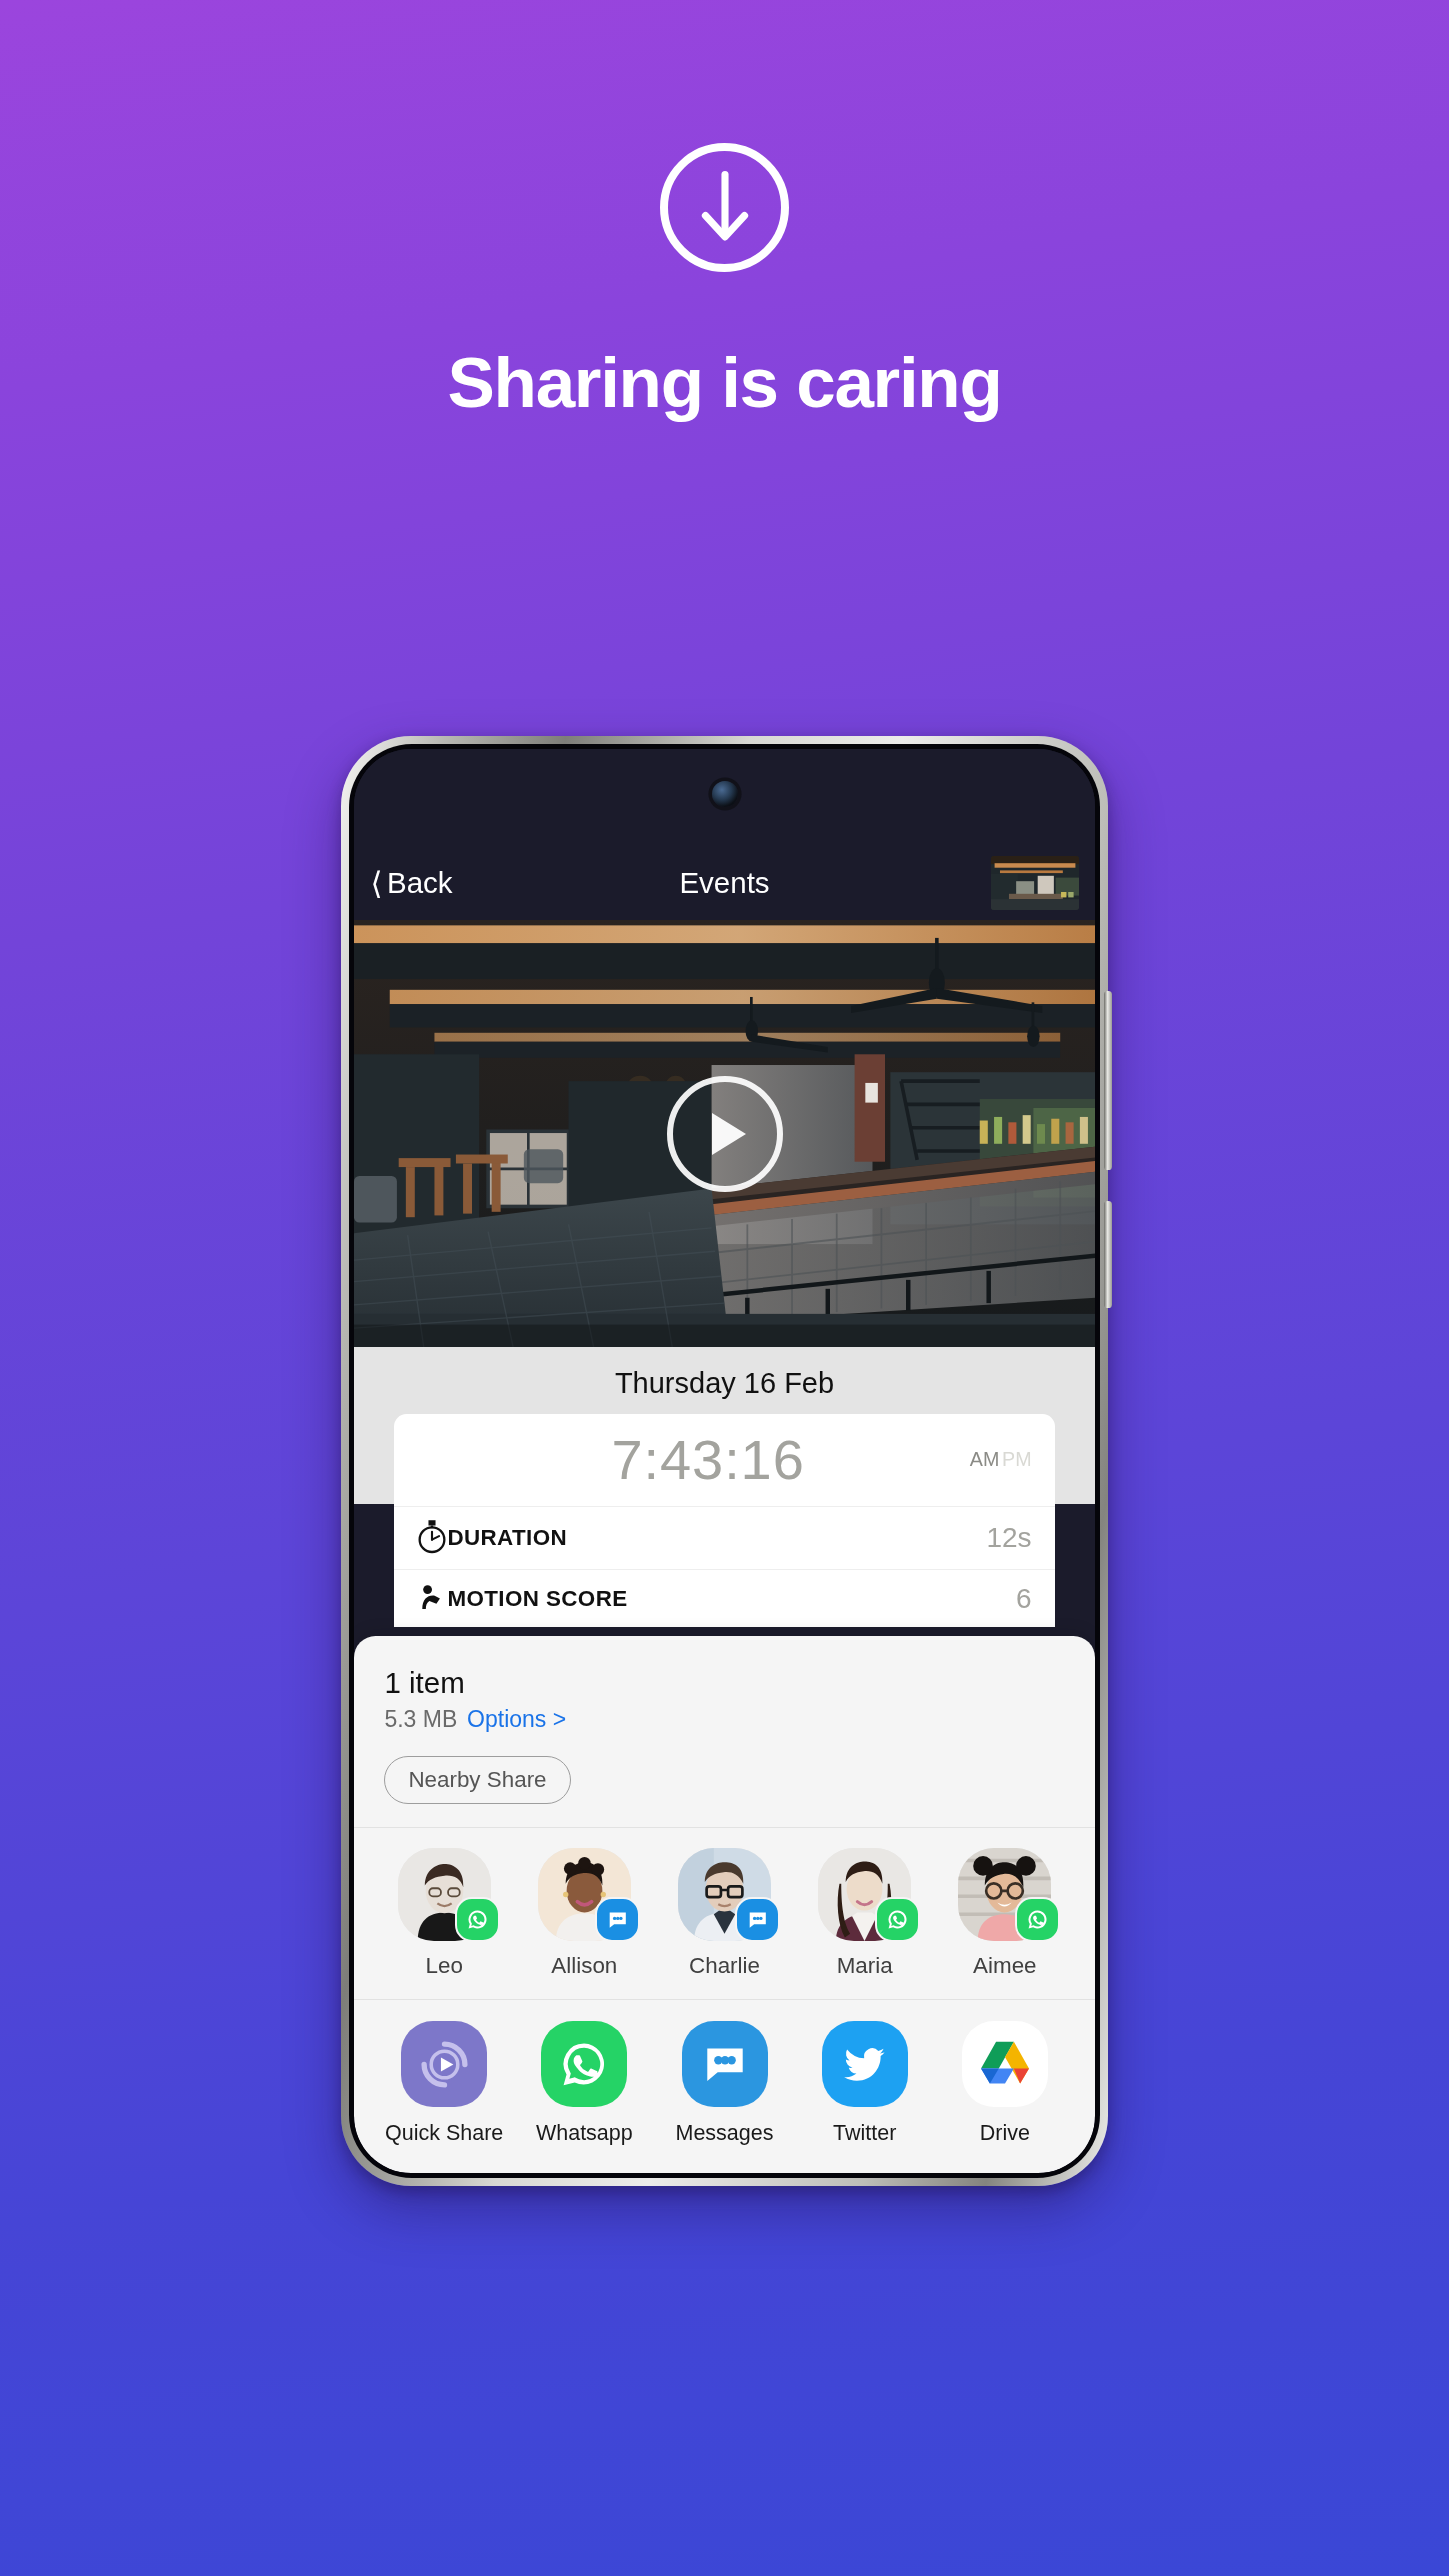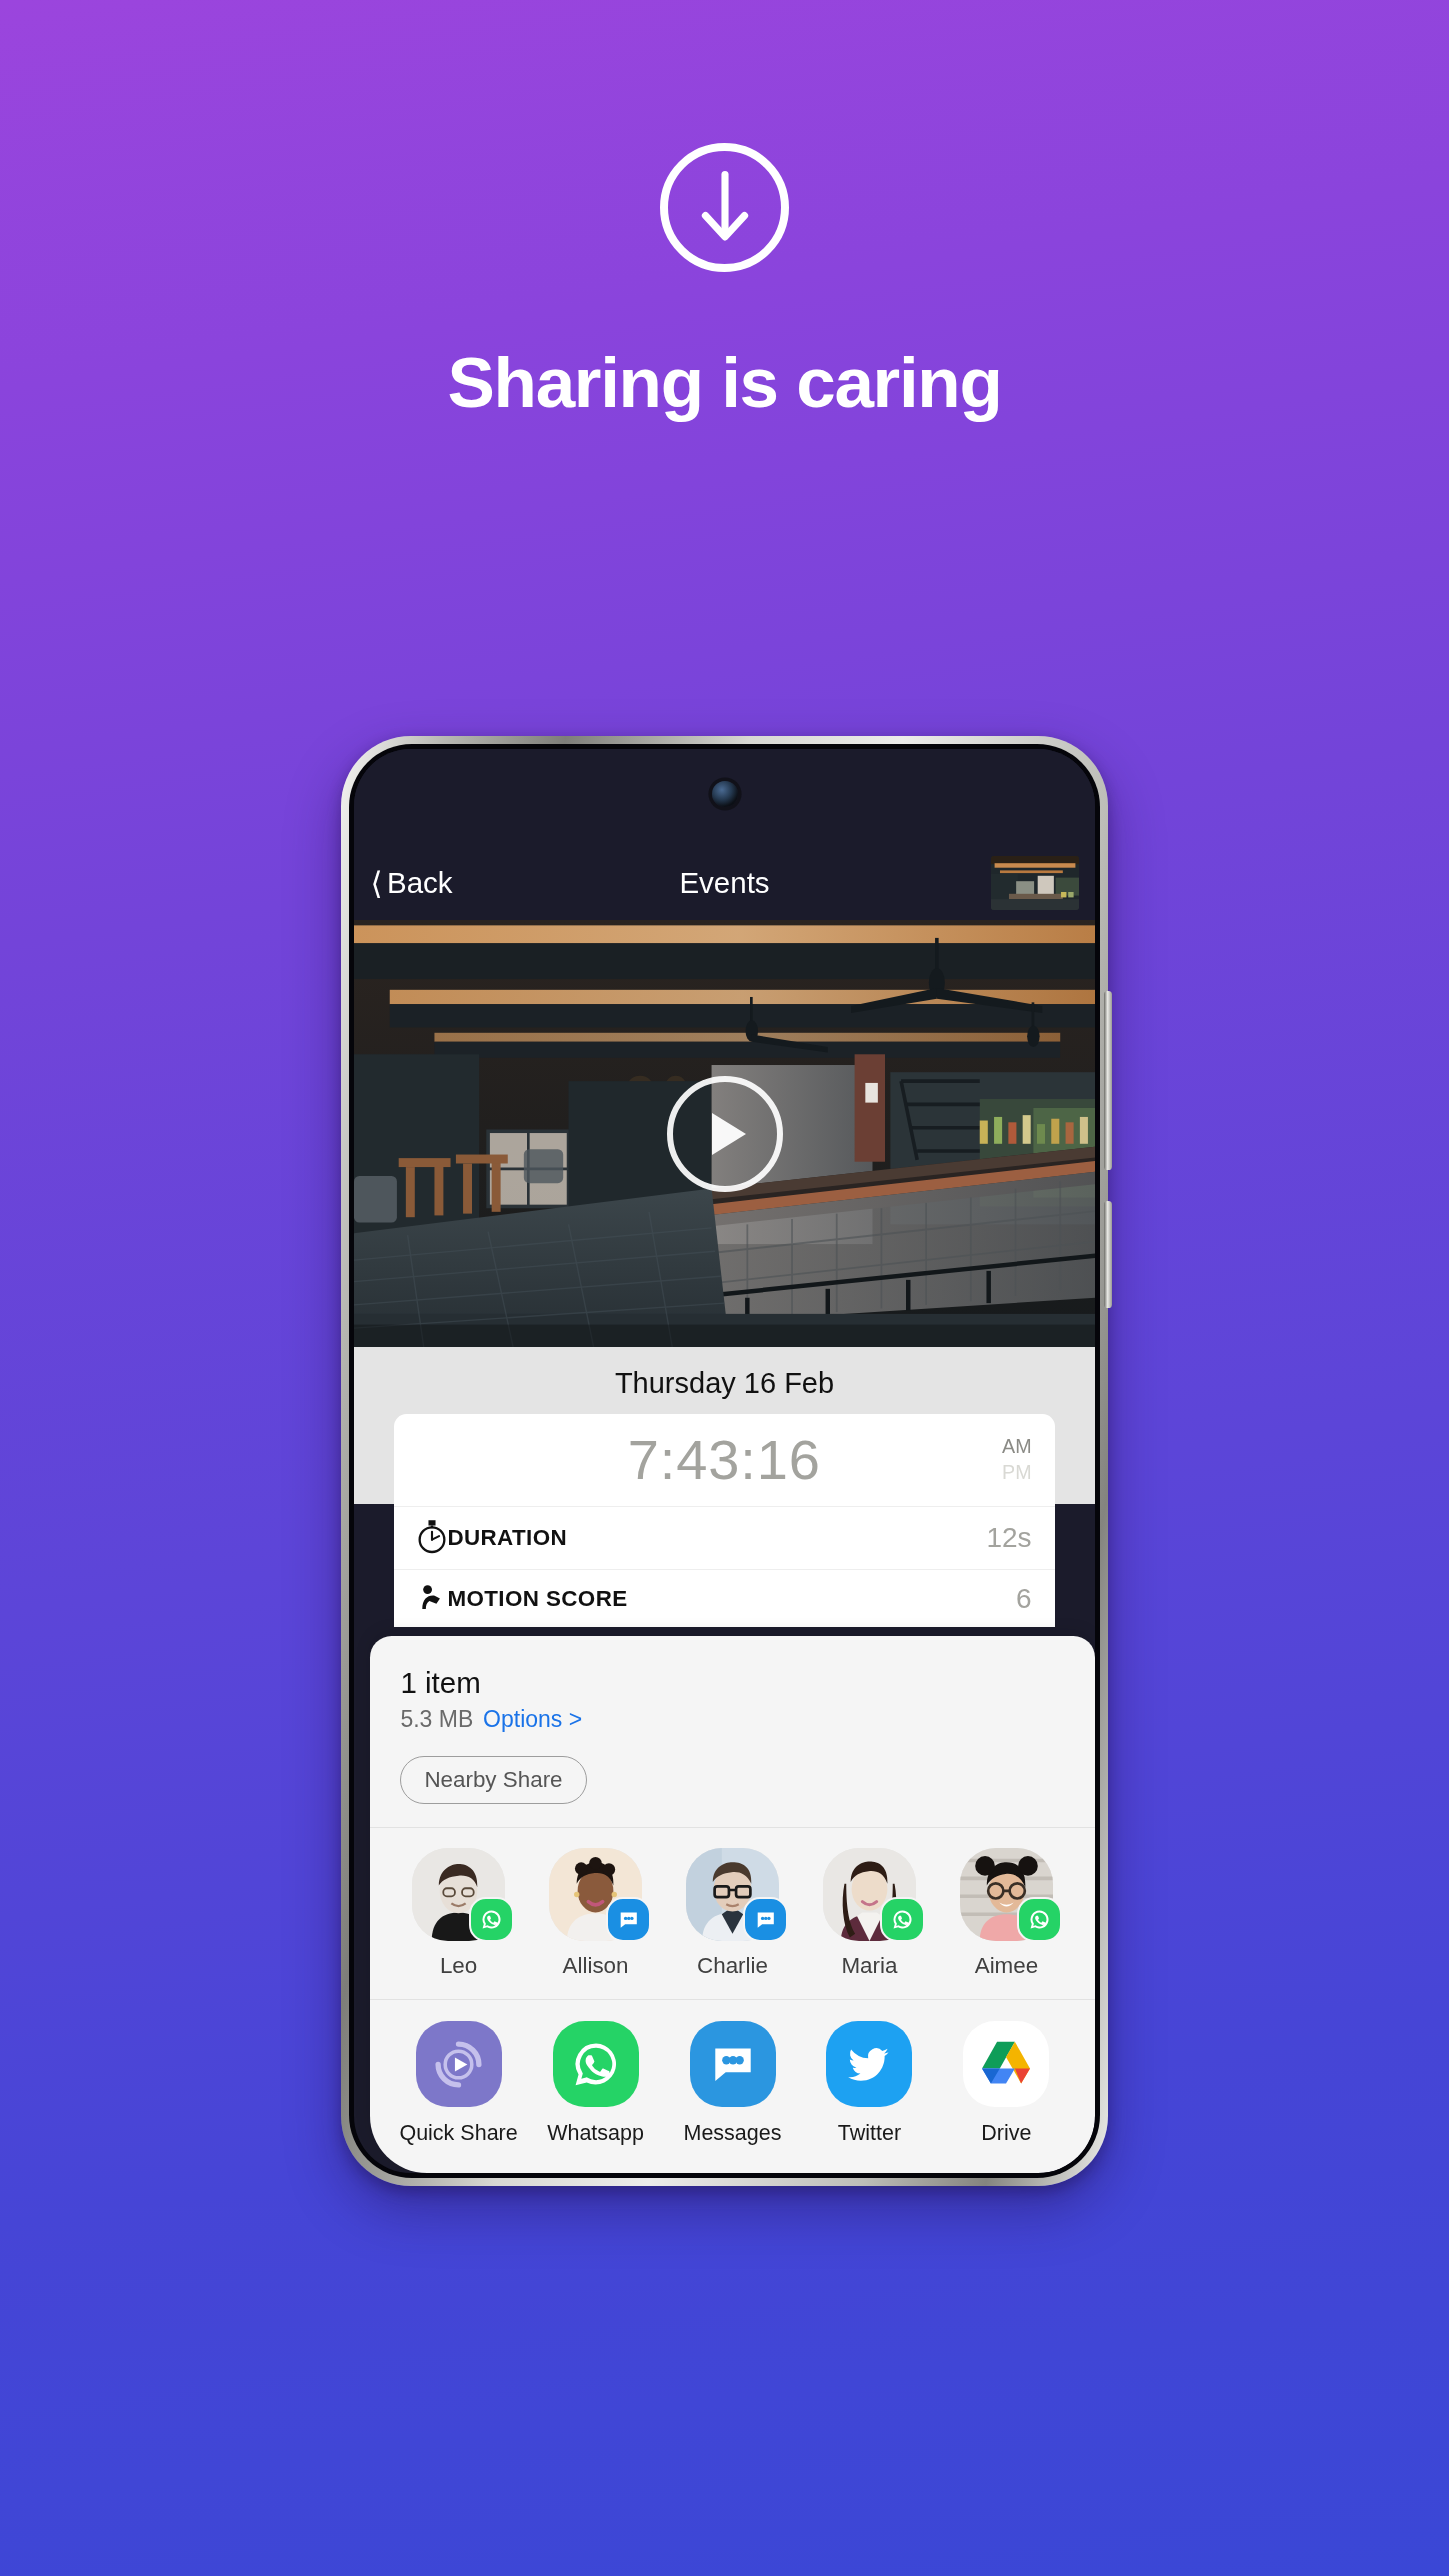--- a/index.html
+++ b/index.html
@@ -97,33 +97,33 @@
   .detail-card {
     margin:0 40px; background:#fff; border-radius:12.5px 12.5px 0 0; overflow:hidden;
   }
   .clock-row {
     display:flex; align-items:center; padding:12.5px 23px 14.3px 0; position:relative;
   }
   .clock-time {
     flex:1; text-align:center; font-size:56px; color:#a3a39e; letter-spacing:0.9px;
     padding-left:52px;
   }
-  .ampm { display:flex; flex-direction:column; gap:2.7px; font-size:19.7px; }
+  .ampm { display:flex; flex-direction:row; gap:2.7px; font-size:19.7px; }
   .ampm .on { color:#8b8b86; }
   .ampm .off { color:#d9d9d4; }
   .row {
     display:flex; align-items:center; padding:12.5px 23px;
     border-top:0.9px solid #eee;
   }
   .row-label { font-size:22.4px; font-weight:bold; color:#111; letter-spacing:0.4px; }
   .row-val { margin-left:auto; font-size:28px; color:#a3a39e; }
 
   
   .sheet {
-    position:absolute; left:16px; right:0; bottom:0;
+    position:absolute; left:0; right:0; bottom:0;
     background:#f5f5f5; border-radius:21.5px 21.5px 57px 57px;
     box-shadow:0 -3.6px 16px rgba(0,0,0,.12);
   }
   .sheet-head { padding:30px 30px 23px; }
   .sheet-count { font-size:29.5px; color:#111; }
   .sheet-sub { margin-top:6px; font-size:23px; color:#6a6a6a; display:flex; gap:9.8px; }
   .sheet-opt { color:#1a73e8; }
   .nearby {
     display:inline-block; margin-top:23px;
     border:1.3px solid #9d9d9d; border-radius:36px;

